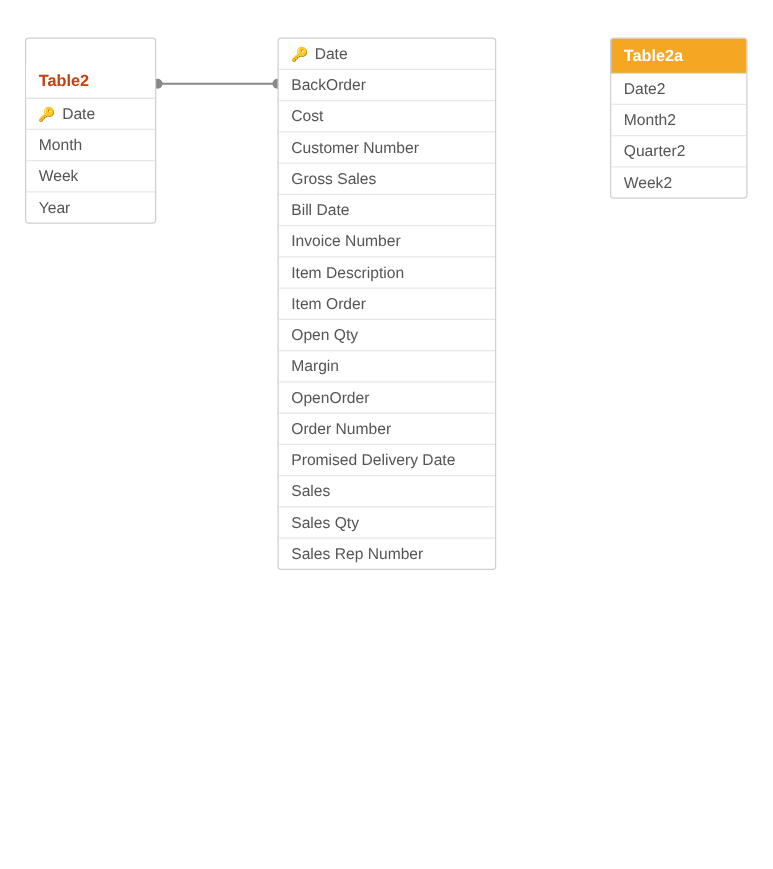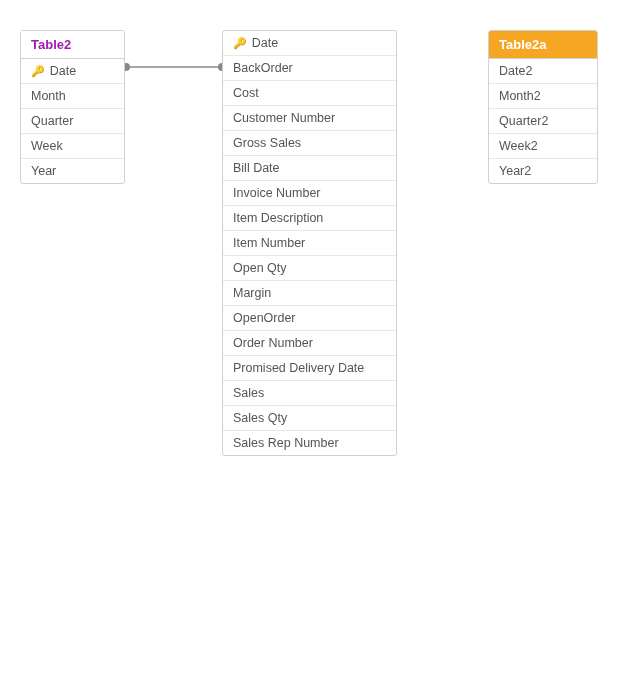--- a/index.html
+++ b/index.html
@@ -46,21 +46,22 @@
       border-radius: 2px 2px 0 0;
     }
 
     .table-header.orange {
       background: #f5a623;
       color: #fff;
     }
 
     .table-header.white {
       background: #fff;
-      color: #a21caf;
+      color: #c2410c;
+      margin-top: 20px;
     }
 
     .table-row {
       padding: 5px 10px;
       border-bottom: 1px solid #e8e8e8;
       color: #555;
       font-size: 12.5px;
       display: flex;
       align-items: center;
       gap: 5px;
@@ -112,23 +113,20 @@
   <div class="table-box" id="table2">
     <div class="table-header white">Table2</div>
     <div class="table-row">
       <span class="key-icon">🔑</span>
       <span>Date</span>
     </div>
     <div class="table-row">
       <span>Month</span>
     </div>
     <div class="table-row">
-      <span>Quarter</span>
-    </div>
-    <div class="table-row">
       <span>Week</span>
     </div>
     <div class="table-row">
       <span>Year</span>
     </div>
   </div>
 
   <div class="table-box" id="table1">
     <div class="table-row">
       <span class="key-icon">🔑</span>
@@ -149,21 +147,21 @@
     <div class="table-row">
       <span>Bill Date</span>
     </div>
     <div class="table-row">
       <span>Invoice Number</span>
     </div>
     <div class="table-row">
       <span>Item Description</span>
     </div>
     <div class="table-row">
-      <span>Item Number</span>
+      <span>Item Order</span>
     </div>
     <div class="table-row">
       <span>Open Qty</span>
     </div>
     <div class="table-row">
       <span>Margin</span>
     </div>
     <div class="table-row">
       <span>OpenOrder</span>
     </div>
@@ -191,18 +189,15 @@
     </div>
     <div class="table-row">
       <span>Month2</span>
     </div>
     <div class="table-row">
       <span>Quarter2</span>
     </div>
     <div class="table-row">
       <span>Week2</span>
     </div>
-    <div class="table-row">
-      <span>Year2</span>
-    </div>
   </div>
 
 </div>
 
 </body></html>

